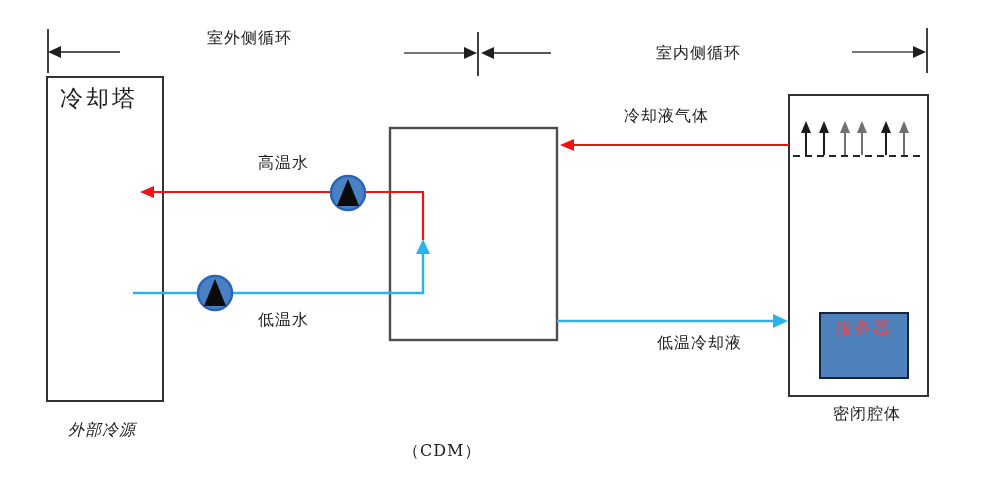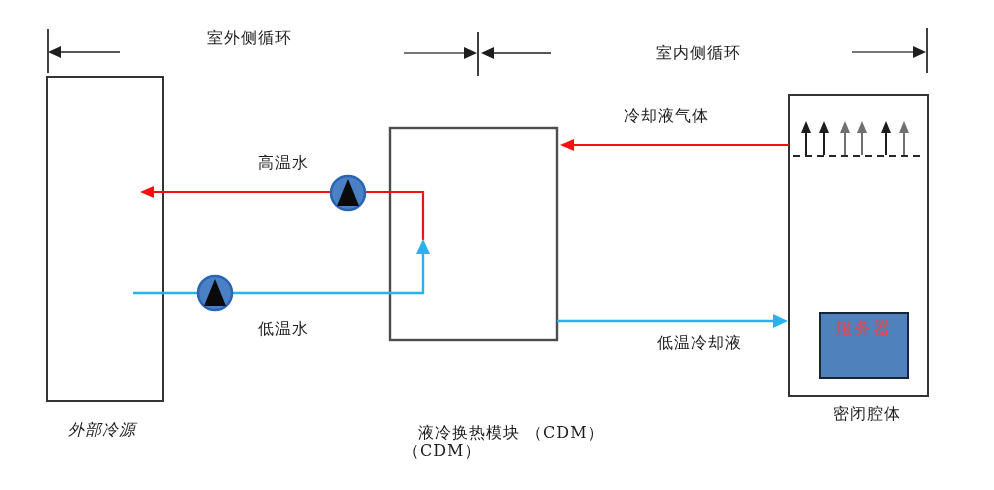--- a/index.html
+++ b/index.html
@@ -132,27 +132,27 @@
       <circle class="pump-body" cx="215" cy="293" r="17"></circle>
       <polygon class="pump-rotor" points="215,279 204,306 226,306"></polygon>
     </g>
 
     <rect class="server-box" x="820" y="313" width="88" height="65"></rect>
   </svg>
 
   <div class="lbl" style="left:207px; top:29px;">室外侧循环</div>
   <div class="lbl" style="left:656px; top:44px;">室内侧循环</div>
 
+  <div class="lbl lbl-tower" style="left:60px; top:85px;">冷却塔</div>
 
   <div class="lbl" style="left:258px; top:154px;">高温水</div>
-  <div class="lbl" style="left:258px; top:321px;font-family:Liberation Mono, monospace;">低温水</div>
+  <div class="lbl" style="left:258px; top:311px;">低温水</div>
 
   <div class="lbl" style="left:624px; top:107px;">冷却液气体</div>
   <div class="lbl" style="left:619px; top:334px;margin-left:38px;">低温冷却液</div>
 
   <div class="lbl lbl-server" style="left:835px; top:319px;">服务器</div>
 
   <div class="lbl" style="left:68px; top:421px;font-style:italic;">外部冷源</div>
-  <div class="lbl" style="left:418px; top:424px;">液冷换热模块 （CDM）</div>
   <div class="lbl" style="left:403px; top:442px;">（CDM）</div>
   <div class="lbl" style="left:833px; top:405px;">密闭腔体</div>
 
 </div>
 
 </body></html>

